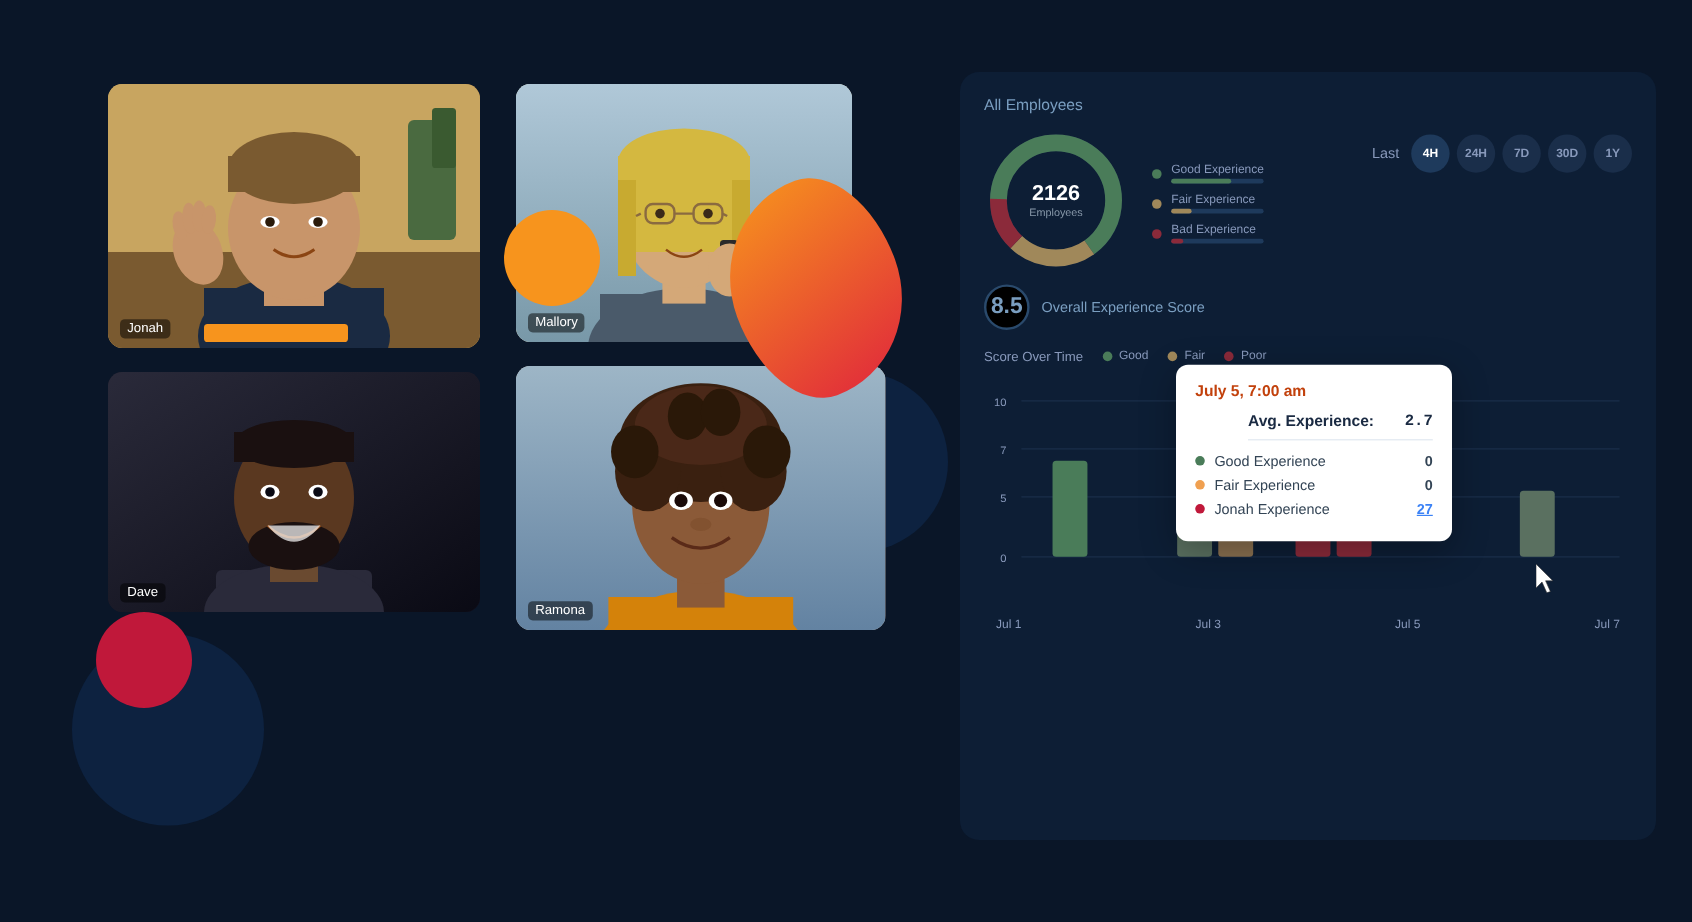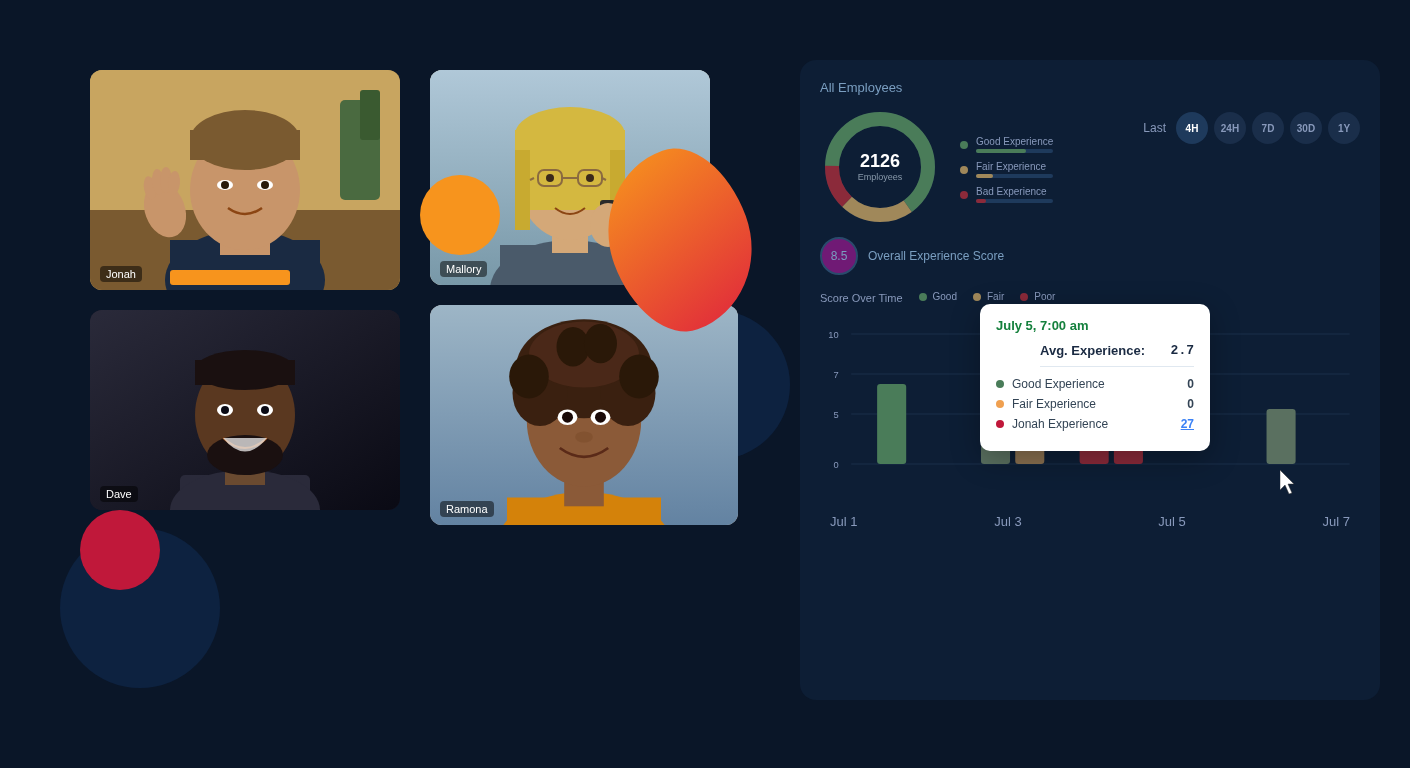--- a/index.html
+++ b/index.html
@@ -249,24 +249,24 @@
     .score-row {
       display: flex;
       align-items: center;
       gap: 10px;
       margin: 10px 0 16px;
     }
     .score-circle {
       width: 38px;
       height: 38px;
       border-radius: 50%;
-      background: #701a75;
+      background: #000000;
       color: #7a9ec0;
-      font-size: 12px;
-      font-weight: 400;
+      font-size: 19px;
+      font-weight: 700;
       display: flex;
       align-items: center;
       justify-content: center;
       border: 2px solid #2a4a6c;
     }
     .score-label {
       font-size: 12px;
       color: #7a9ec0;
     }
 
@@ -311,21 +311,21 @@
       background: #fff;
       border-radius: 10px;
       padding: 14px 16px;
       min-width: 230px;
       box-shadow: 0 8px 30px rgba(0,0,0,0.3);
       z-index: 100;
     }
     .tooltip-date {
       font-size: 13px;
       font-weight: 700;
-      color: #15803d;
+      color: #c2410c;
       margin-bottom: 10px;
     }
     .tooltip-avg {
       display: flex;
       justify-content: space-between;
       font-size: 13px;
       font-weight: 600;
       color: #1a2a42;
       margin-bottom: 10px;
       padding-bottom: 8px;
@@ -364,21 +364,21 @@
       text-decoration: underline;
     }
 
     
     .x-axis {
       display: flex;
       justify-content: space-between;
       padding: 6px 10px 0;
     }
     .x-label {
-      font-size: 13px;
+      font-size: 10px;
       color: #8899bb;
     }
 
     
     .cursor-arrow {
       position: absolute;
       bottom: 30px;
       right: 60px;
       width: 20px;
       height: 24px;

